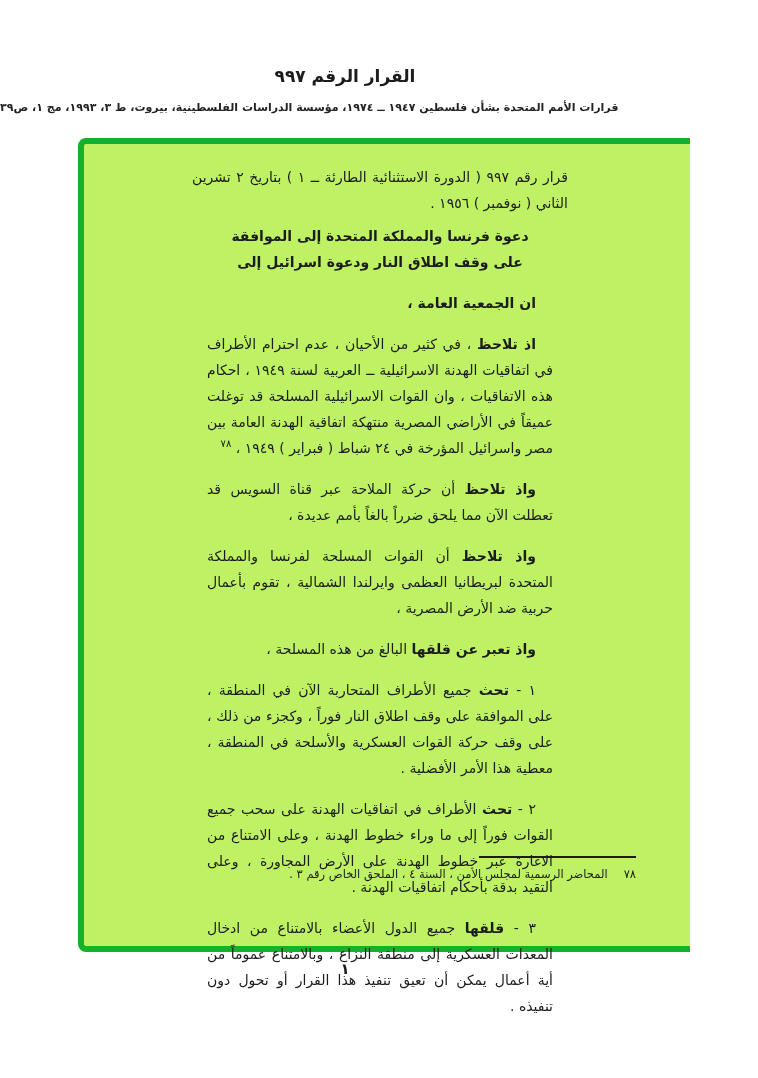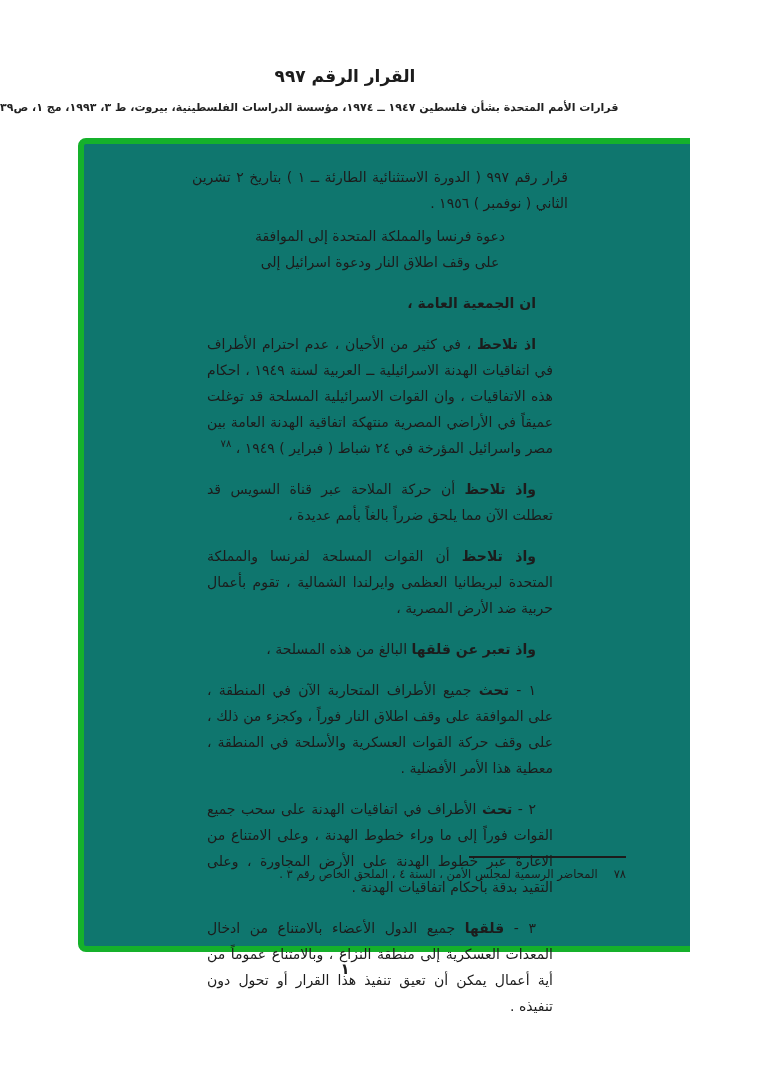--- a/index.html
+++ b/index.html
@@ -40,56 +40,56 @@
   }
   .green-box {
     position: absolute;
     top: 138px;
     left: 78px;
     width: 637px;
     height: 814px;
     box-sizing: border-box;
     border: 6px solid var(--frame-green, #15b12b);
     border-radius: 8px;
-    background: #0f766e;
+    background: #bef264;
   }
   .content {
     position: absolute;
     top: 20px;
     left: 108px;
     width: 376px;
     direction: rtl;
     font-size: 14px;
     line-height: 26px;
     text-align: justify;
   }
   .content p.intro {
     margin: 0 0 6px 0;
     text-indent: 0;
   }
   .subject {
     text-align: center;
-    font-weight: normal;
+    font-weight: bold;
     margin: 7px 0 9px 0;
   }
   .content p.para {
     margin: 15px;
     text-indent: 17px;
   }
   .content .lead { font-weight: bold; }
   .content .num { font-weight: normal; }
   .fnref {
     font-size: 10px;
     vertical-align: super;
     line-height: 0;
   }
   .footnote {
     position: absolute;
     top: 712px;
-    right: 83px;
+    right: 73px;
     direction: rtl;
     text-align: right;
     white-space: nowrap;
     font-size: 11.5px;
     color: #1c1c1c;
   }
   .fn-rule {
     width: 157px;
     height: 2px;
     background: #1c1c1c;

